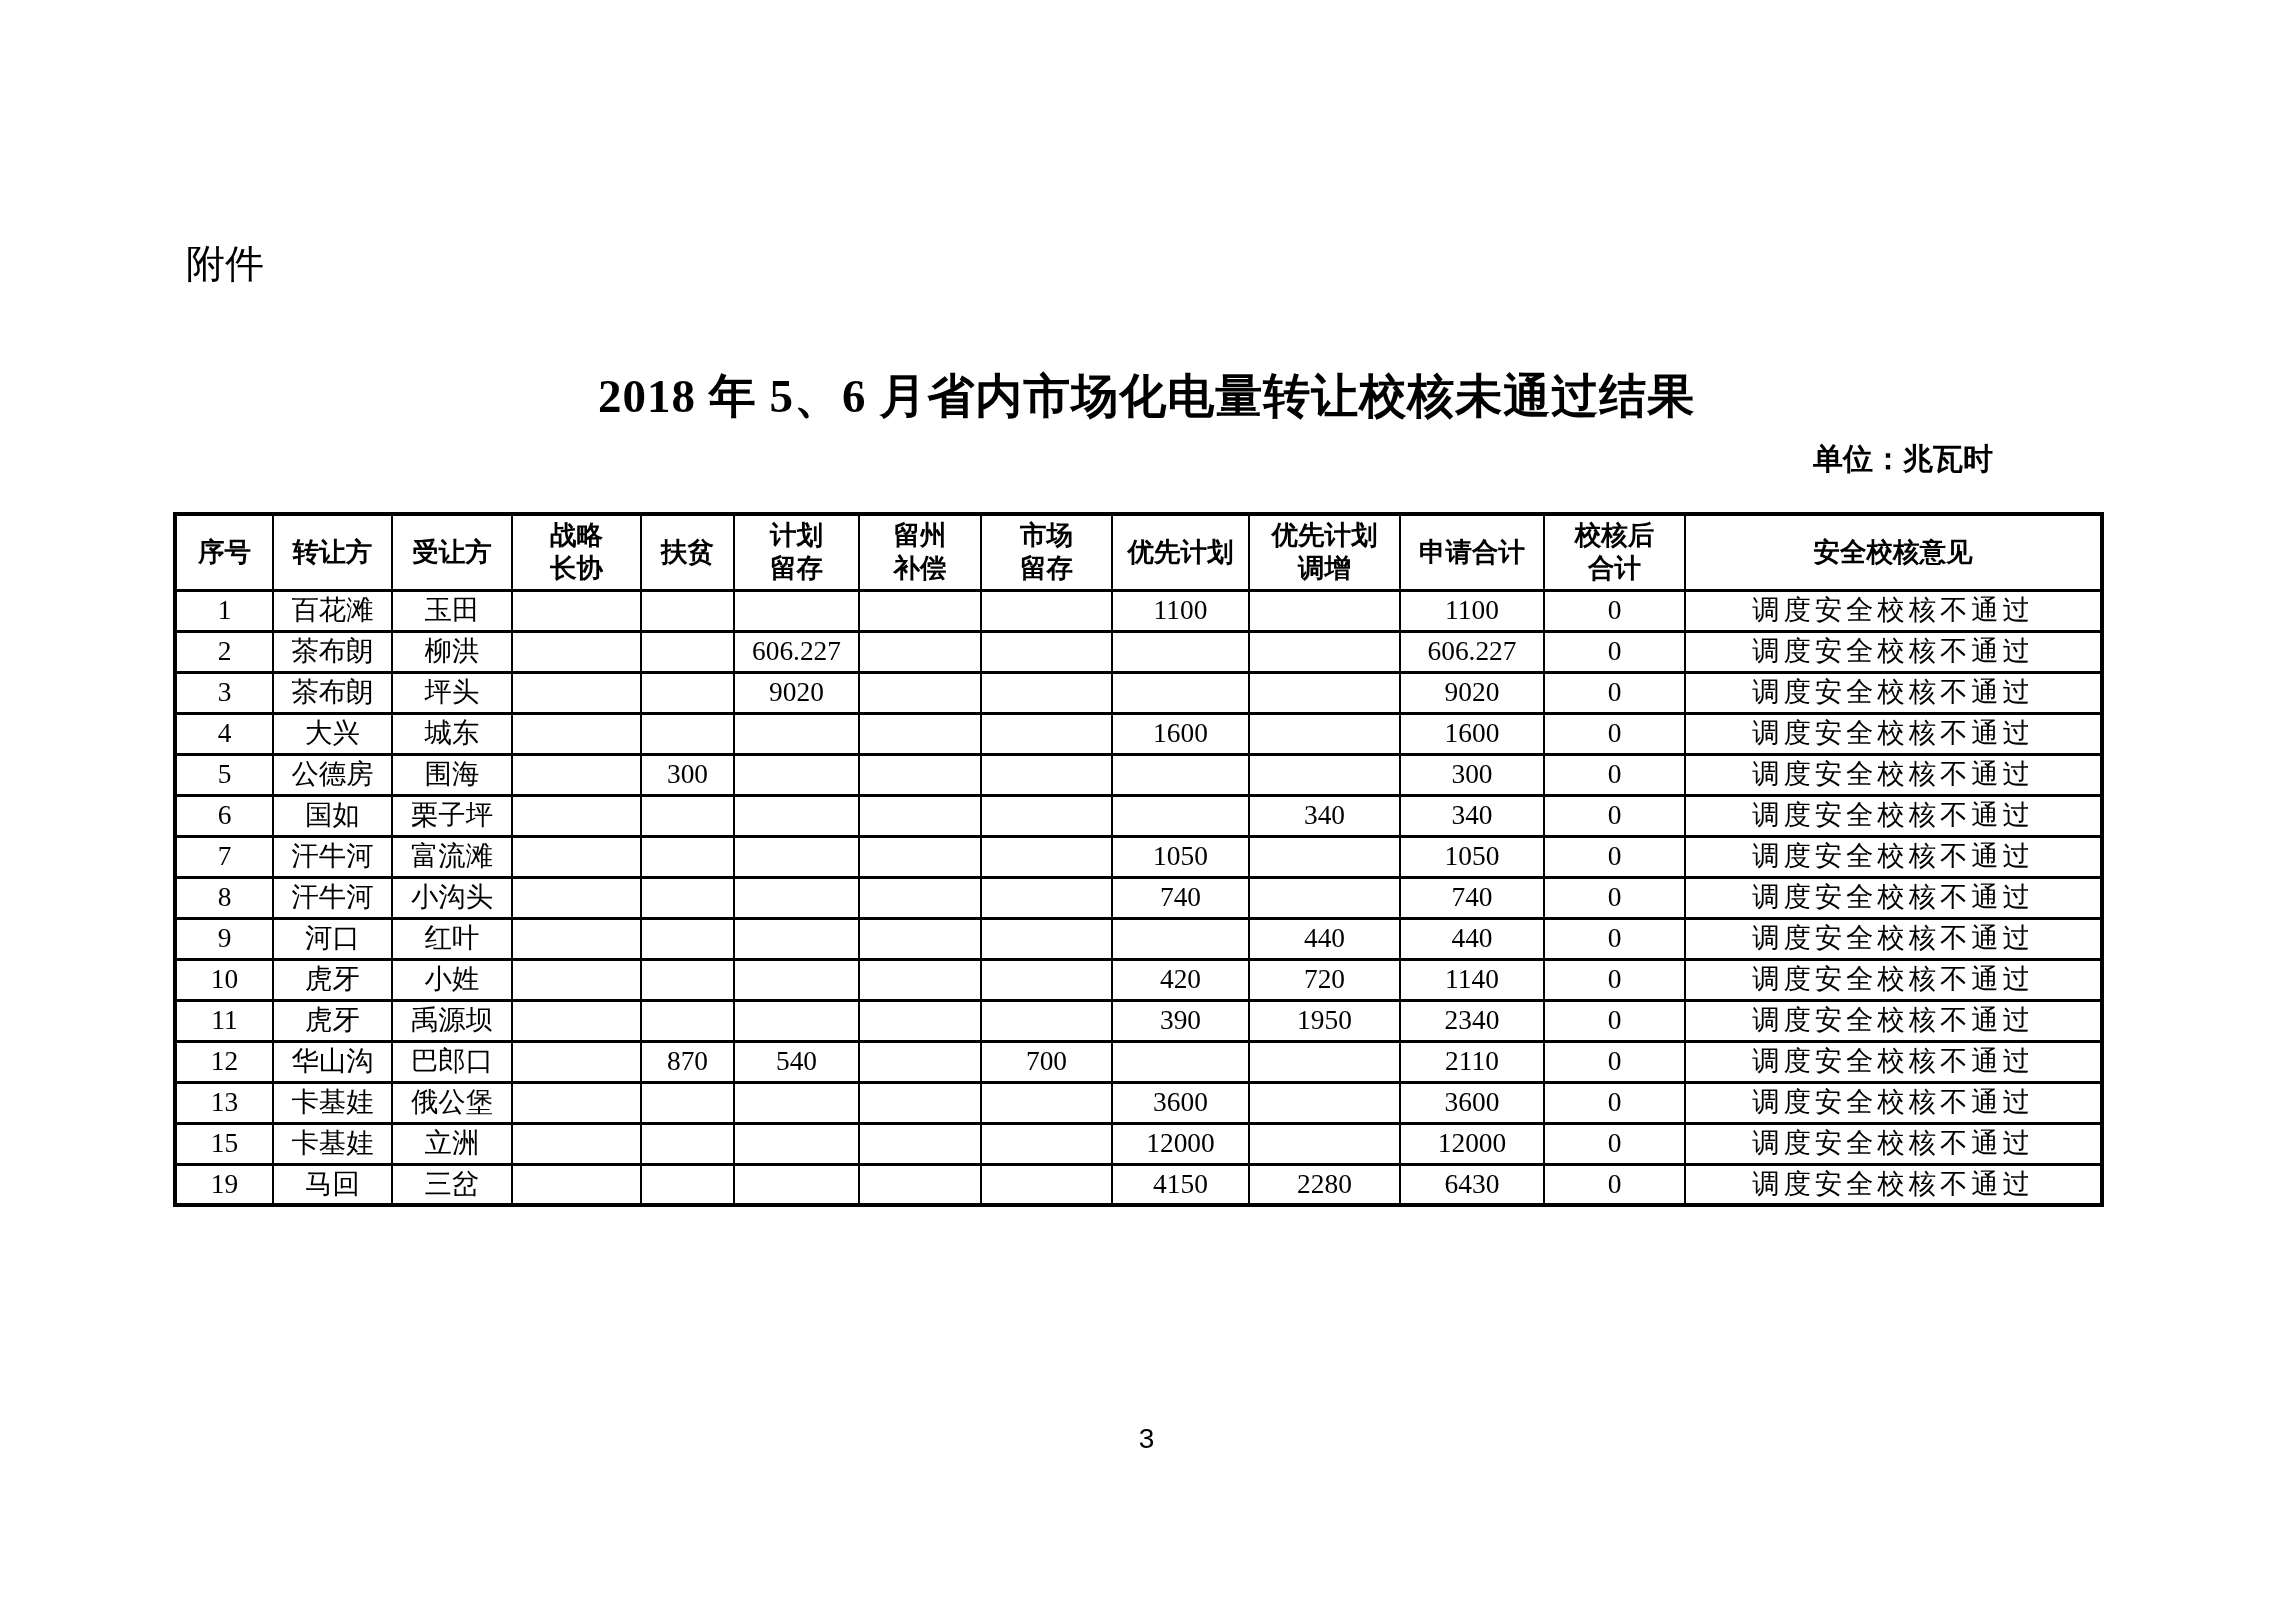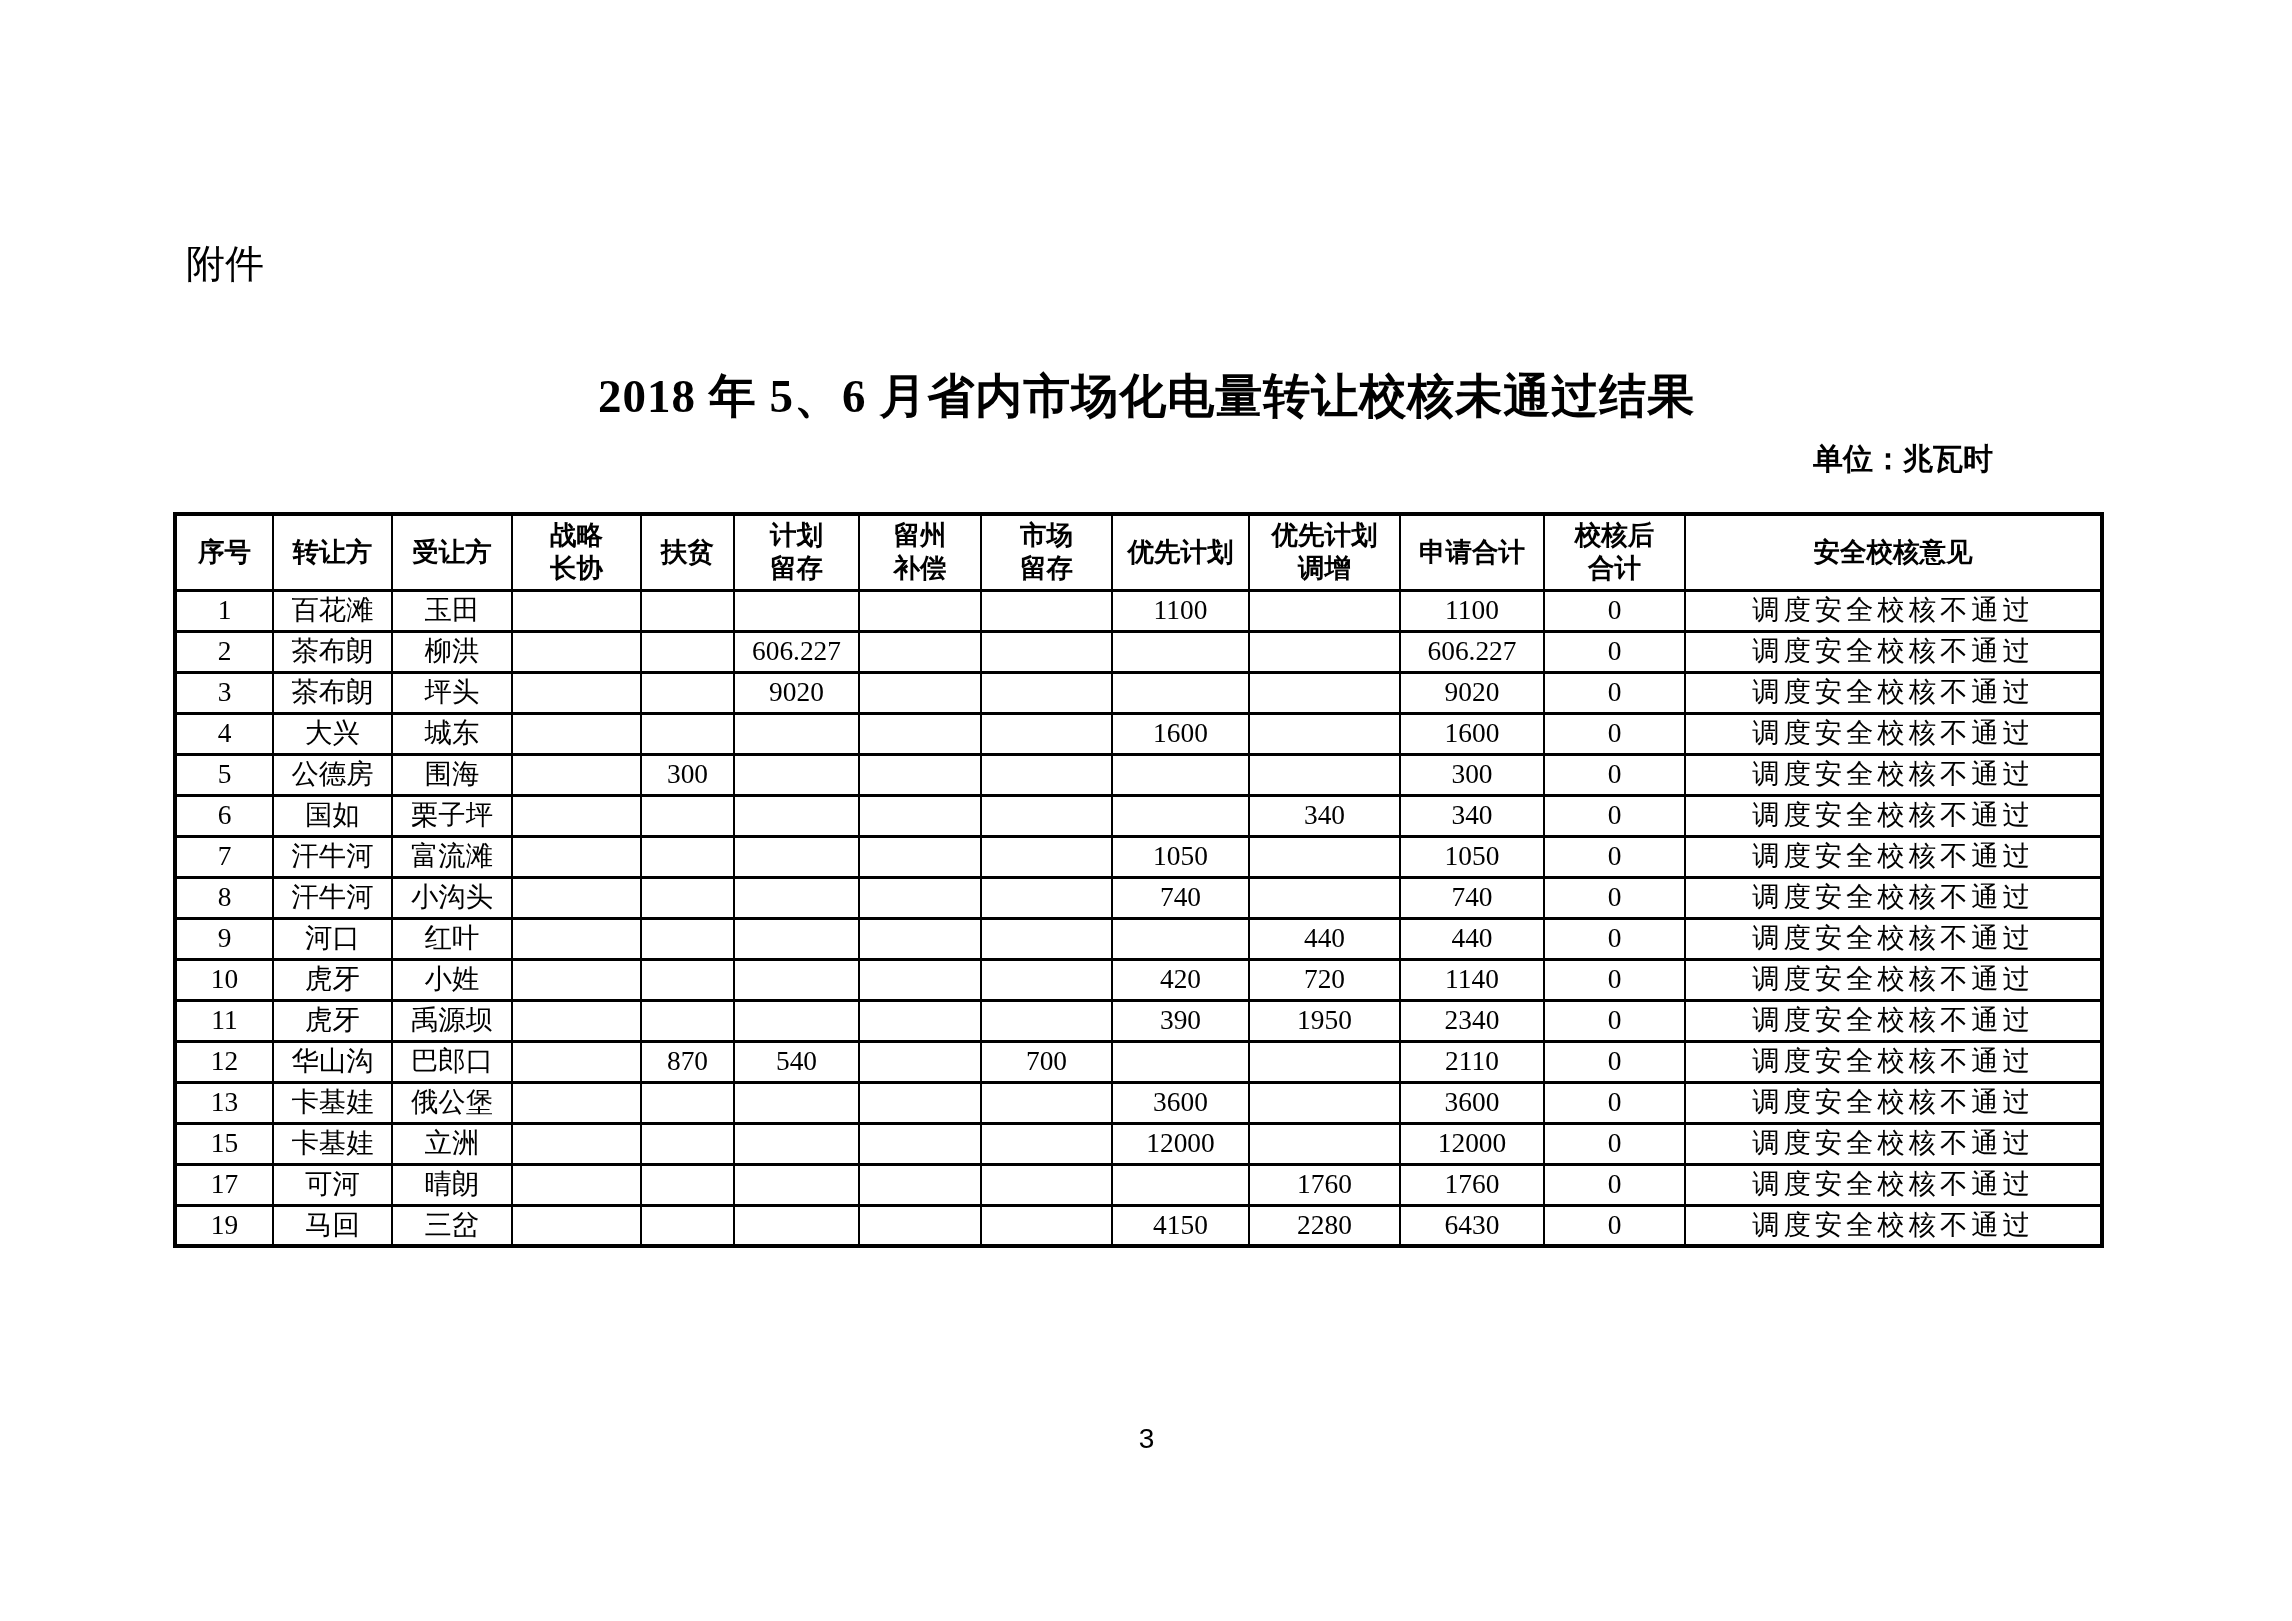--- a/index.html
+++ b/index.html
@@ -333,35 +333,20 @@
         <td></td>
         <td></td>
         <td></td>
         <td>12000</td>
         <td></td>
         <td>12000</td>
         <td>0</td>
         <td>调度安全校核不通过</td>
       </tr>
       <tr>
-        <td>17</td>
-        <td>可河</td>
-        <td>晴朗</td>
-        <td></td>
-        <td></td>
-        <td></td>
-        <td></td>
-        <td></td>
-        <td></td>
-        <td>1760</td>
-        <td>1760</td>
-        <td>0</td>
-        <td>调度安全校核不通过</td>
-      </tr>
-      <tr>
         <td>19</td>
         <td>马回</td>
         <td>三岔</td>
         <td></td>
         <td></td>
         <td></td>
         <td></td>
         <td></td>
         <td>4150</td>
         <td>2280</td>

